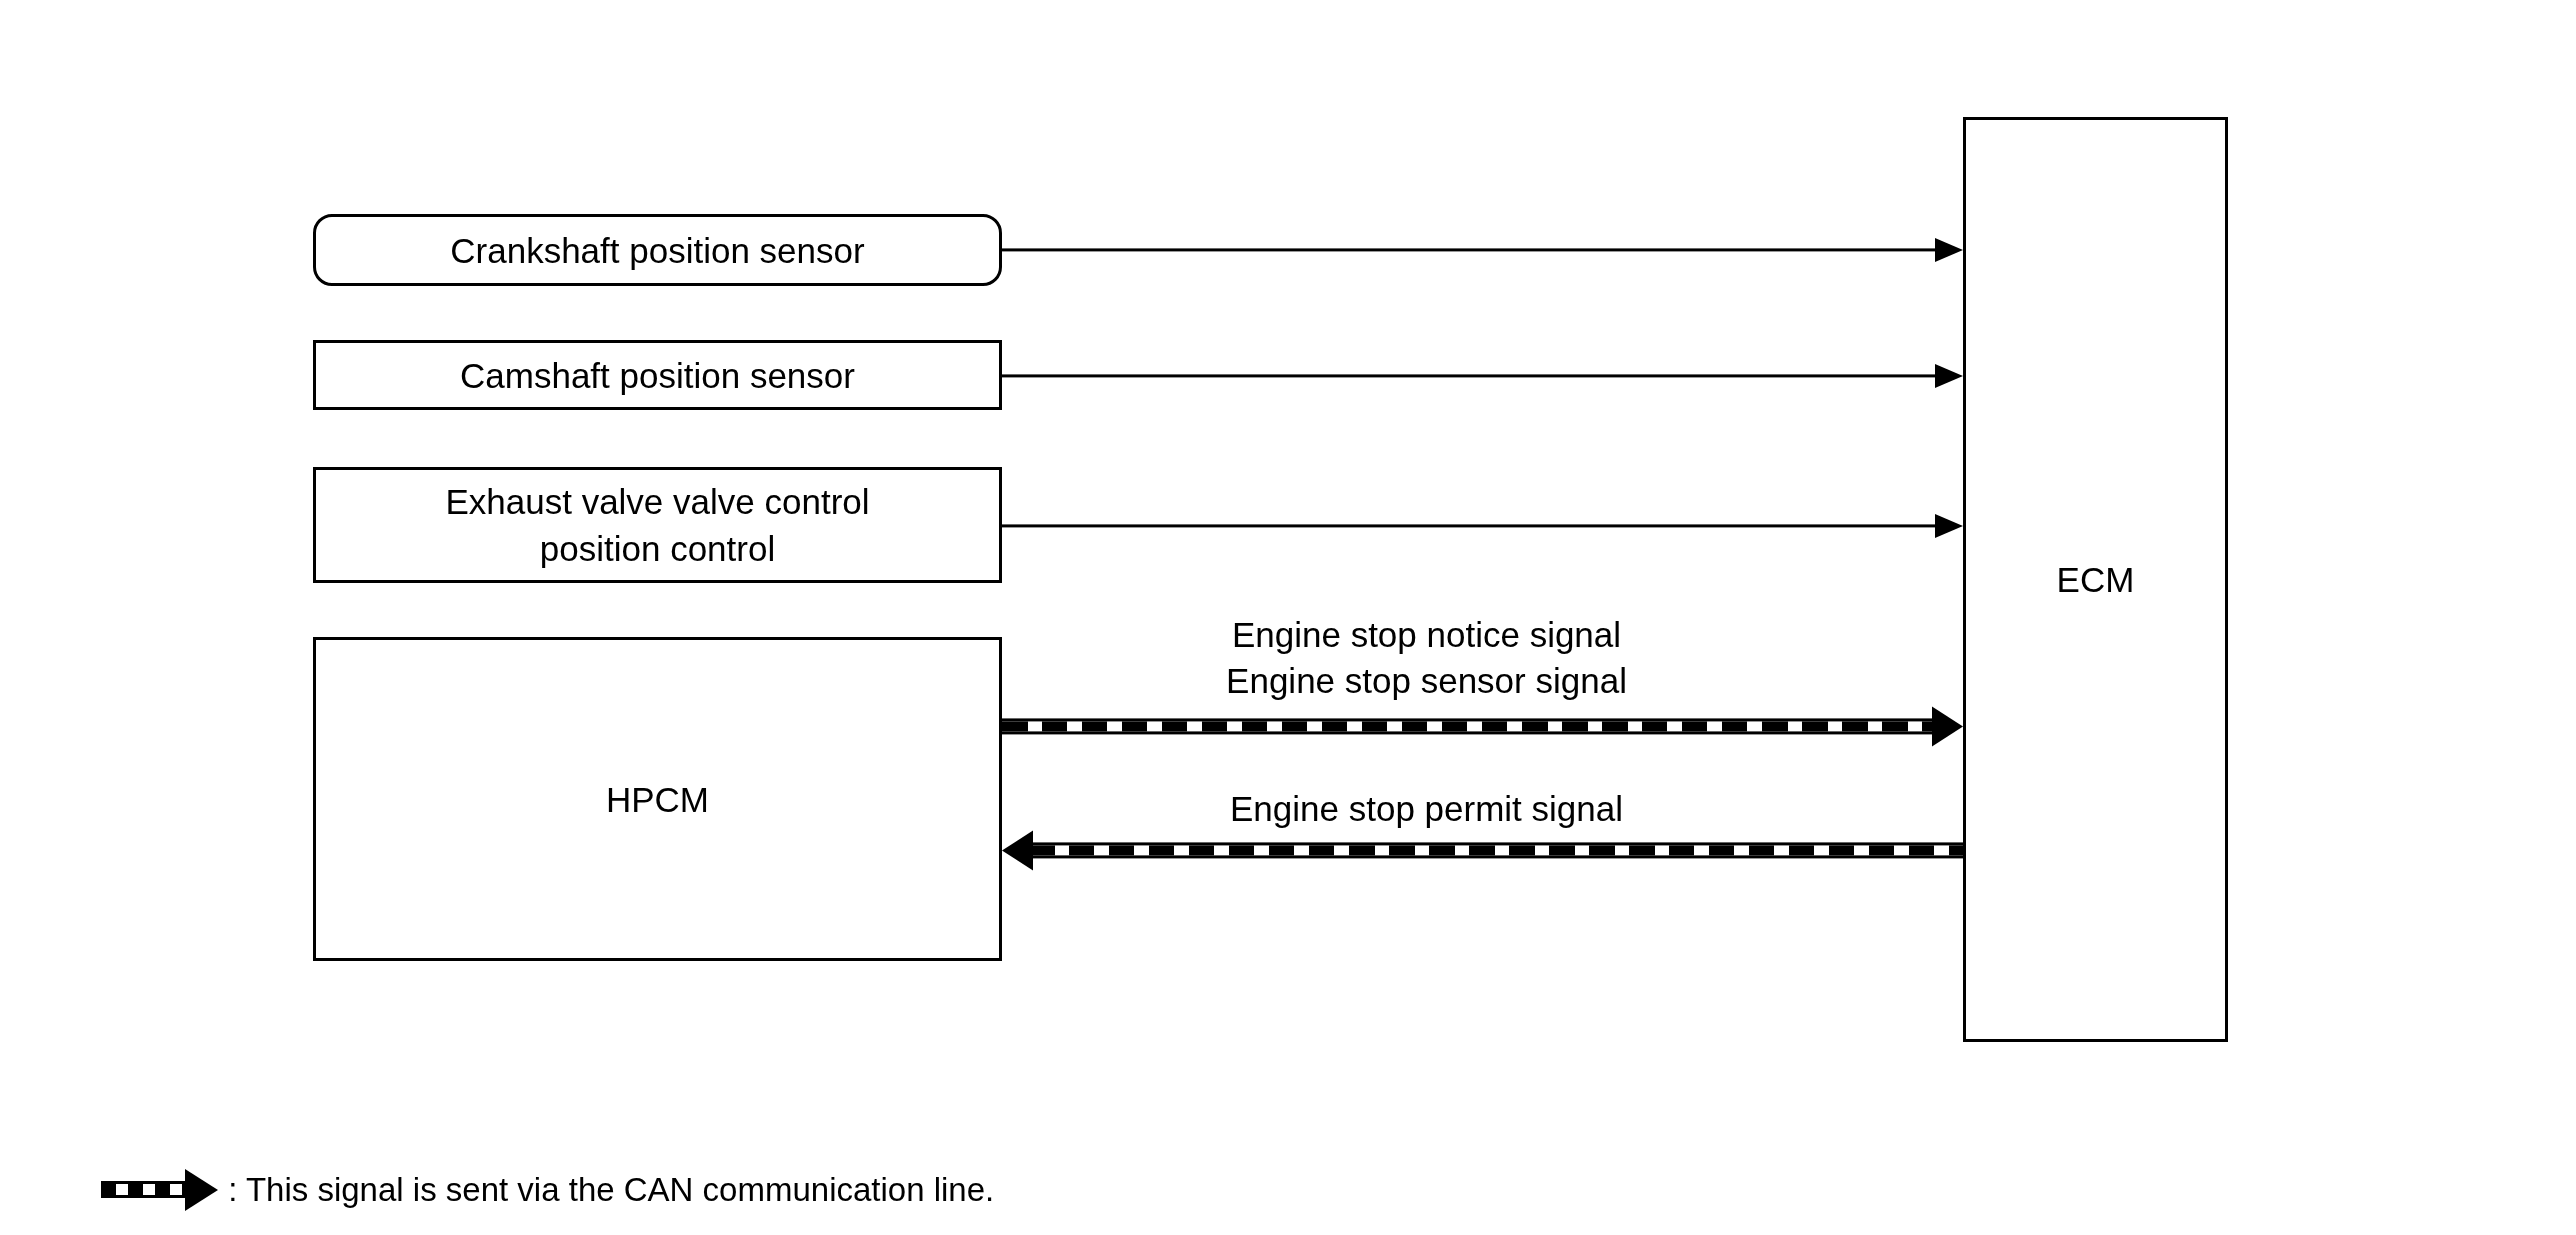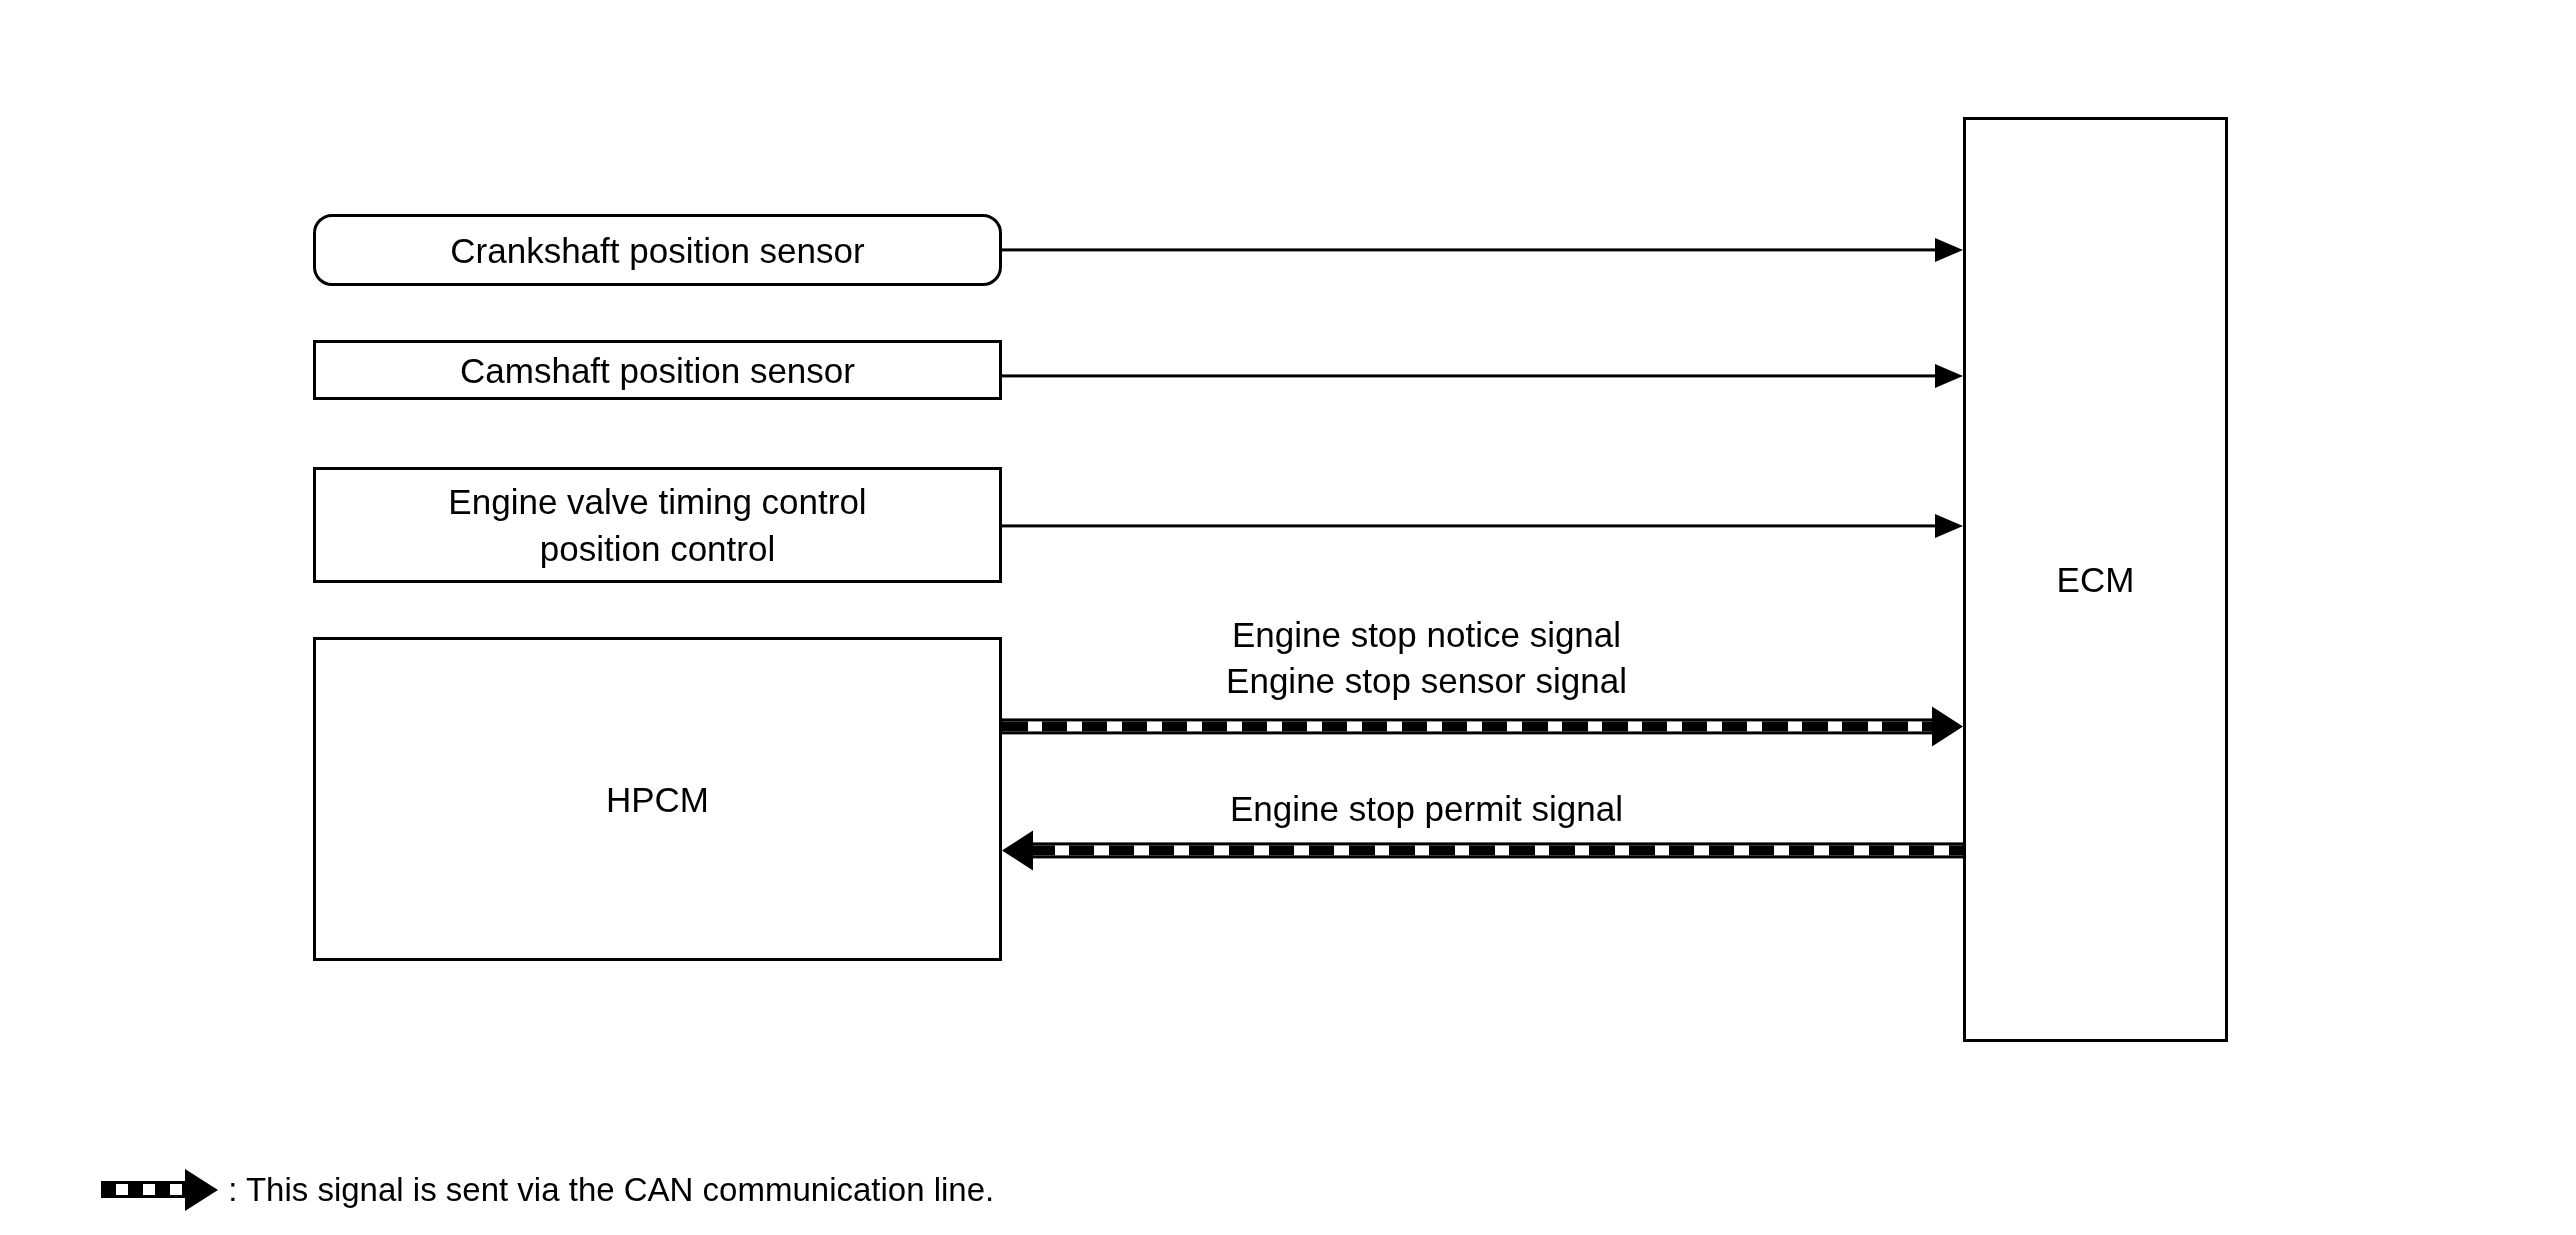--- a/index.html
+++ b/index.html
@@ -26,21 +26,21 @@
     display: flex;
     flex-direction: column;
     align-items: center;
     justify-content: center;
     text-align: center;
     font-size: 35px;
     line-height: 47px;
   }
   .box.sensor { left: 313px; width: 689px; }
   #box-crank   { top: 214px;  height: 72px; border-radius: 19px; }
-  #box-cam     { top: 340px;  height: 60px; }
+  #box-cam     { top: 340px;  height: 70px; }
   #box-exhaust { top: 467px;  height: 116px; }
   #box-hpcm    { left: 313px; width: 689px; top: 637px; height: 324px; }
   #box-ecm     { left: 1963px; width: 265px; top: 117px; height: 925px; border-width: 3.8px; }
 
   
   .thin-arrow {
     position: absolute;
     left: 1002px;
     width: 961px;
     height: 28px;
@@ -154,21 +154,21 @@
 
   <div class="box sensor" id="box-crank">
     <span>Crankshaft position sensor</span>
   </div>
 
   <div class="box sensor" id="box-cam">
     <span>Camshaft position sensor</span>
   </div>
 
   <div class="box sensor" id="box-exhaust">
-    <span>Engine valve timing control</span>
+    <span>Exhaust valve valve control</span>
     <span>position control</span>
   </div>
 
   <div class="box" id="box-hpcm">
     <span>HPCM</span>
   </div>
 
   <div class="box" id="box-ecm">
     <span>ECM</span>
   </div>

